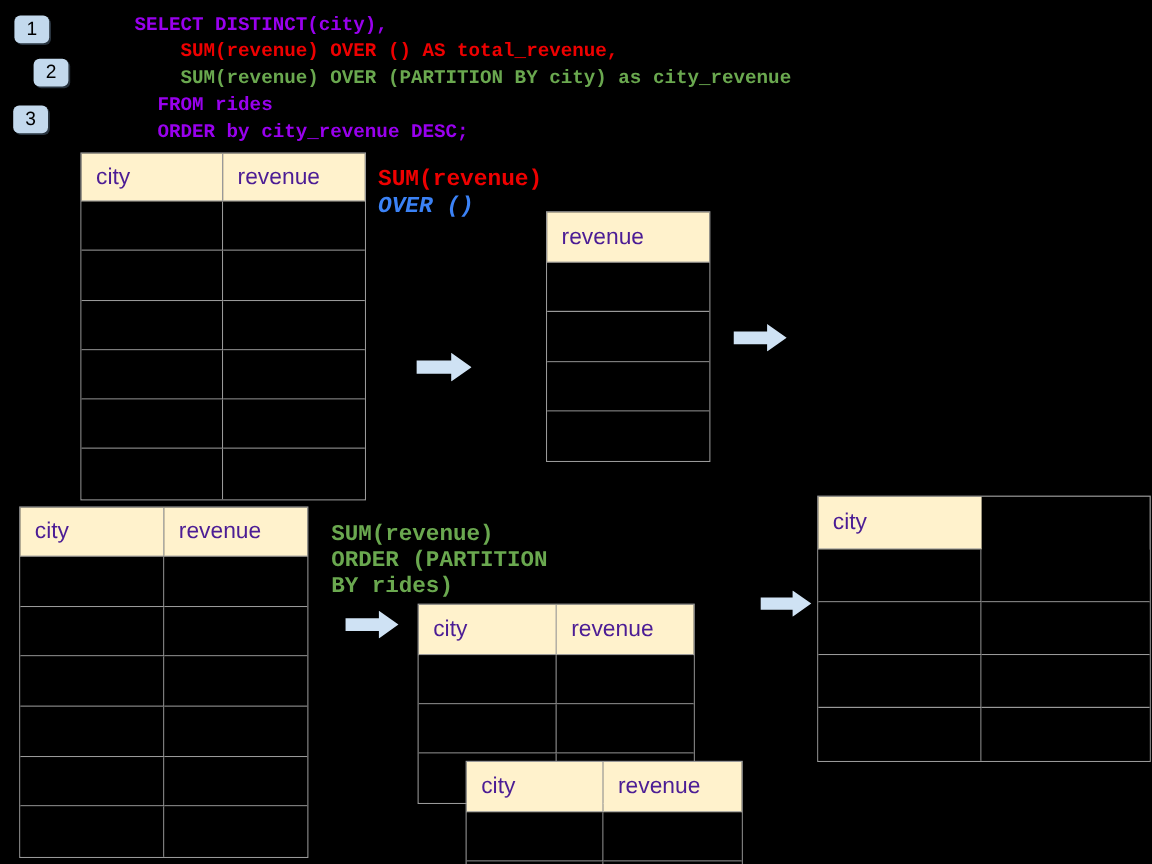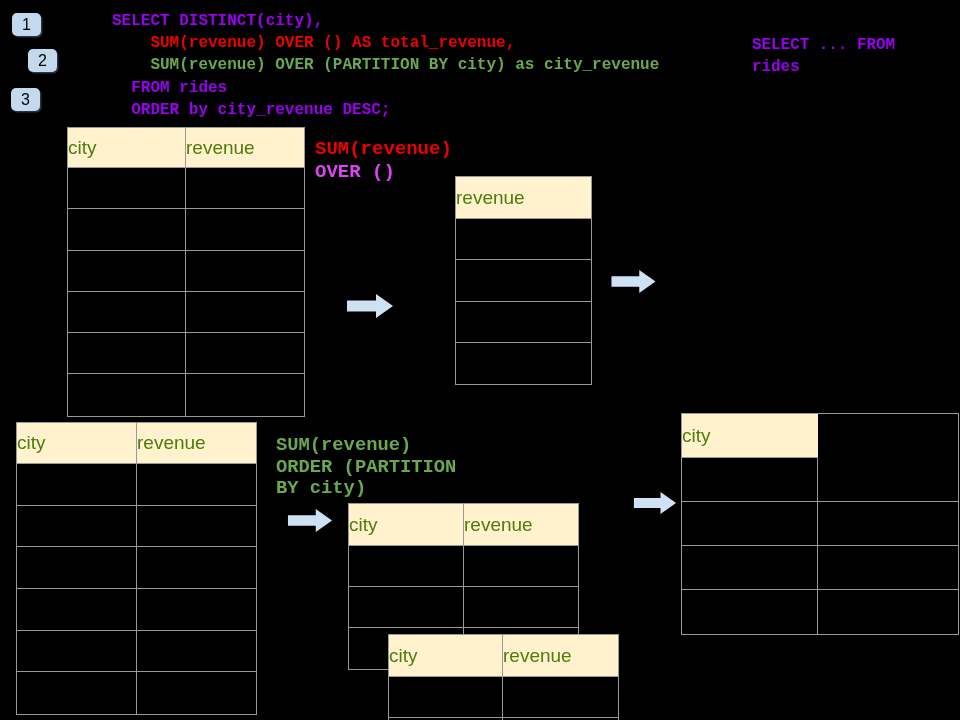--- a/index.html
+++ b/index.html
@@ -52,46 +52,46 @@
   .trow { display: flex; }
   .tcell {
     box-sizing: border-box;
     border-right: 1px solid var(--grid-line);
     border-bottom: 1px solid var(--grid-line);
   }
   .trow .tcell:last-child { border-right: none; }
   .tbl .trow:last-child .tcell { border-bottom: none; }
   .thead {
     background: var(--table-header-bg);
-    color: #4d7c0f;
+    color: #4c1d95;
     font: 19px "Liberation Sans", sans-serif;
     display: flex;
     align-items: center;
+    padding-left: 12px;
     text-align: center;
   }
   .tdata { background: #000; }
   
   .arrow { position: absolute; }
 </style>
 </head>
 <body>
 
 <div class="canvas">
 
   <div class="badge" style="left:12px; top:13px;">1</div>
   <div class="badge" style="left:28px; top:49px;">2</div>
   <div class="badge" style="left:11px; top:88px;">3</div>
 
   <div class="code code-main"><div style="color: rgb(153, 0, 238);">SELECT DISTINCT(city),</div><div style="color: rgb(238, 0, 0);">    SUM(revenue) OVER () AS total_revenue,</div><div style="color: rgb(106, 168, 79);">    SUM(revenue) OVER (PARTITION BY city) as city_revenue</div><div style="color: rgb(153, 0, 238);">  FROM rides</div><div style="color: rgb(153, 0, 238);">  ORDER by city_revenue DESC;</div></div>
 
-  <div class="code code-note"><div style="color: rgb(153, 0, 238);">SELECT ... FROM</div><div style="color: rgb(153, 0, 238);">rides</div></div>
-
-  <div class="code label-total"><div style="color: rgb(238, 0, 0);">SUM(revenue)</div><div style="color: #d946ef;">OVER ()</div></div>
-
-  <div class="code label-partition"><div style="color: rgb(106, 168, 79);">SUM(revenue)</div><div style="color: rgb(106, 168, 79);">ORDER (PARTITION</div><div style="color: rgb(106, 168, 79);">BY city)</div></div>
+
+  <div class="code label-total"><div style="color: rgb(238, 0, 0);">SUM(revenue)</div><div style="color: #3b82f6; font-style: italic;">OVER ()</div></div>
+
+  <div class="code label-partition"><div style="color: rgb(106, 168, 79);">SUM(revenue)</div><div style="color: rgb(106, 168, 79);">ORDER (PARTITION</div><div style="color: rgb(106, 168, 79);">BY rides)</div></div>
 
   <div class="tbl" style="left:67px; top:127px;">
       <div class="trow">
         <div class="tcell thead" style="width: 118px; height: 40px;">city</div>
         <div class="tcell thead" style="width: 118px; height: 40px;">revenue</div>
       </div>
       <div class="trow">
         <div class="tcell tdata" style="width: 118px; height: 41.3px;"></div>
         <div class="tcell tdata" style="width: 118px; height: 41.3px;"></div>
       </div>

